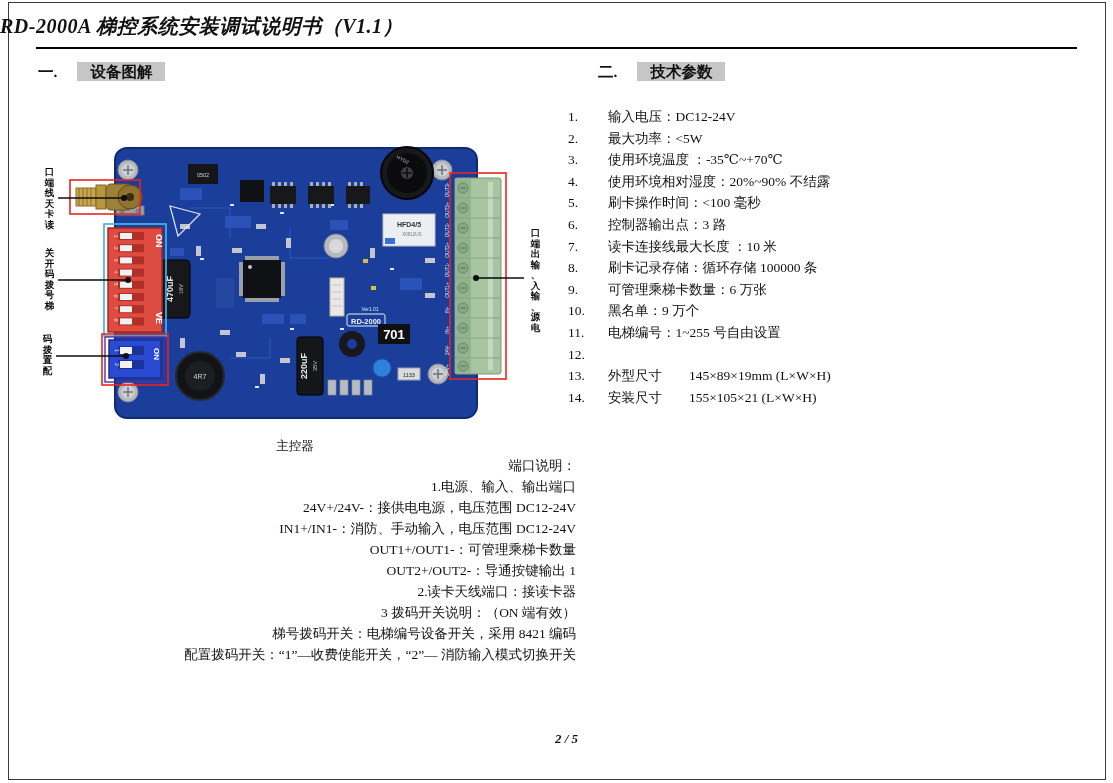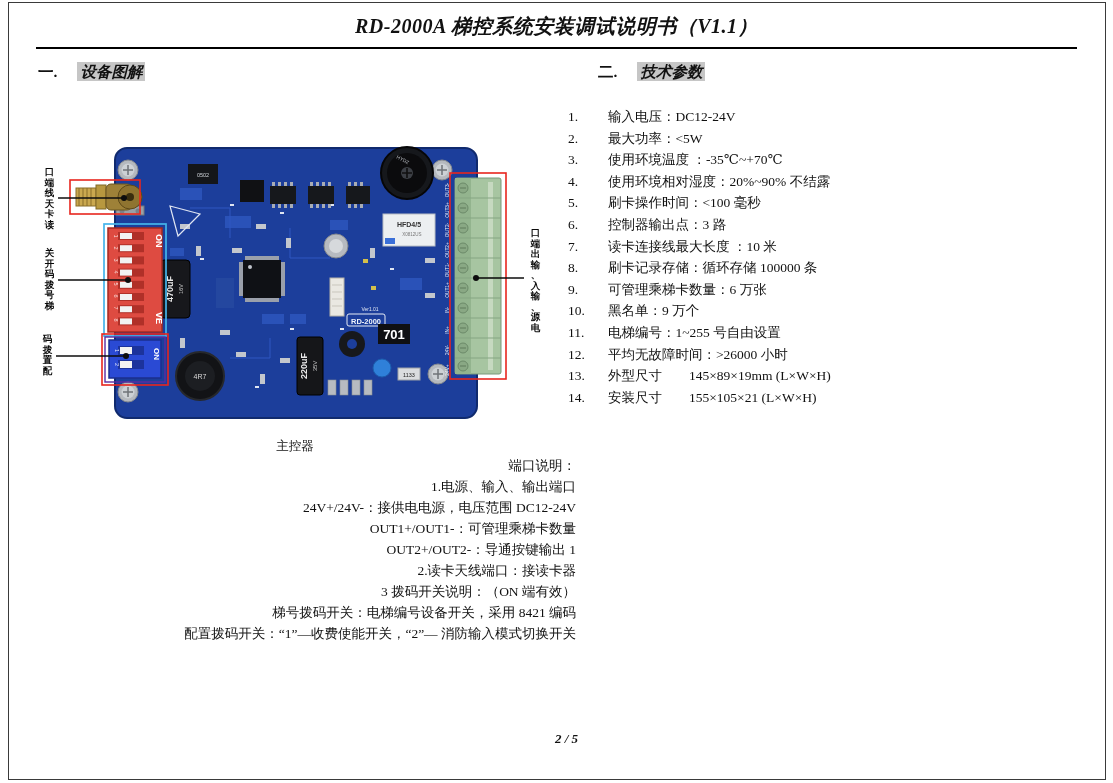--- a/index.html
+++ b/index.html
@@ -2,26 +2,26 @@
 <html><head>
 <meta charset="utf-8">
 <style>
   html,body{margin:0;padding:0;}
   body{
     width:1113px;height:783px;position:relative;overflow:hidden;
     background:#ffffff;color:#111;
     font-family:"Liberation Serif","DejaVu Serif",serif;
   }
   .border-frame{position:absolute;left:8px;top:2px;width:1096px;height:776px;border:1px solid #3a3a3a;}
-  .doc-title{position:absolute;top:13px;left:0;width:100%;text-align:center;
+  .doc-title{position:absolute;top:13px;left:0;width:100%;
     font-size:20px;font-weight:bold;font-style:italic;letter-spacing:.5px;}
   .title-rule{position:absolute;left:36px;top:47px;width:1041px;height:2px;background:#000;}
   .sec{position:absolute;top:62px;font-size:15.5px;font-weight:bold;white-space:nowrap;}
   .sec .num{display:inline-block;margin-right:20px;}
-  .sec .hl{background:#c6c6c6;padding:1px 3px;font-style:italic;}
+  .sec .hl{background:#c6c6c6;padding:1px 13px;}
   .sec-one{left:38px;}
   .sec-two{left:598px;}
 
   .figure{position:absolute;left:30px;top:128px;width:560px;height:315px;}
   .figure svg{position:absolute;left:0;top:0;}
   .vlabel{position:absolute;width:15px;font-family:"Liberation Sans","DejaVu Sans",sans-serif;
     font-size:9.5px;line-height:10.5px;font-weight:bold;color:#0a0a0a;
     white-space:pre-line;text-align:center;}
   #vl-antenna{left:12px;top:39px;}
   #vl-elevator{left:12px;top:120px;}
@@ -388,20 +388,21 @@
 源
 电</div>
 </div>
 
 <div class="fig-caption">主控器</div>
 
 <div class="ports">
   <div>端口说明：</div>
   <div class="ind0">1.电源、输入、输出端口</div>
   <div class="ind1">24V+/24V-：接供电电源，电压范围 DC12-24V</div>
+  <div class="ind1">IN1+/IN1-：消防、手动输入，电压范围 DC12-24V</div>
   <div class="ind1">OUT1+/OUT1-：可管理乘梯卡数量</div>
   <div class="ind1">OUT2+/OUT2-：导通按键输出 1</div>
   <div class="ind0">2.读卡天线端口：接读卡器</div>
   <div class="ind0">3 拨码开关说明：（ON 端有效）</div>
   <div class="ind1">梯号拨码开关：电梯编号设备开关，采用 8421 编码</div>
   <div class="ind1">配置拨码开关：“1”—收费使能开关，“2”— 消防输入模式切换开关</div>
 </div>
 
 <div class="params">
   <div class="prow">
@@ -443,21 +444,20 @@
   <div class="prow">
       <span class="pnum">10.</span>
       <span>黑名单：9 万个</span>
     </div>
   <div class="prow">
       <span class="pnum">11.</span>
       <span>电梯编号：1~255 号自由设置</span>
     </div>
   <div class="prow">
       <span class="pnum">12.</span>
-      <span>平均无故障时间：&gt;26000 小时</span>
     </div>
   <div class="prow">
       <span class="pnum">13.</span>
       <span>外型尺寸　　145×89×19mm (L×W×H)</span>
     </div>
   <div class="prow">
       <span class="pnum">14.</span>
       <span>安装尺寸　　155×105×21 (L×W×H)</span>
     </div>
 </div>

